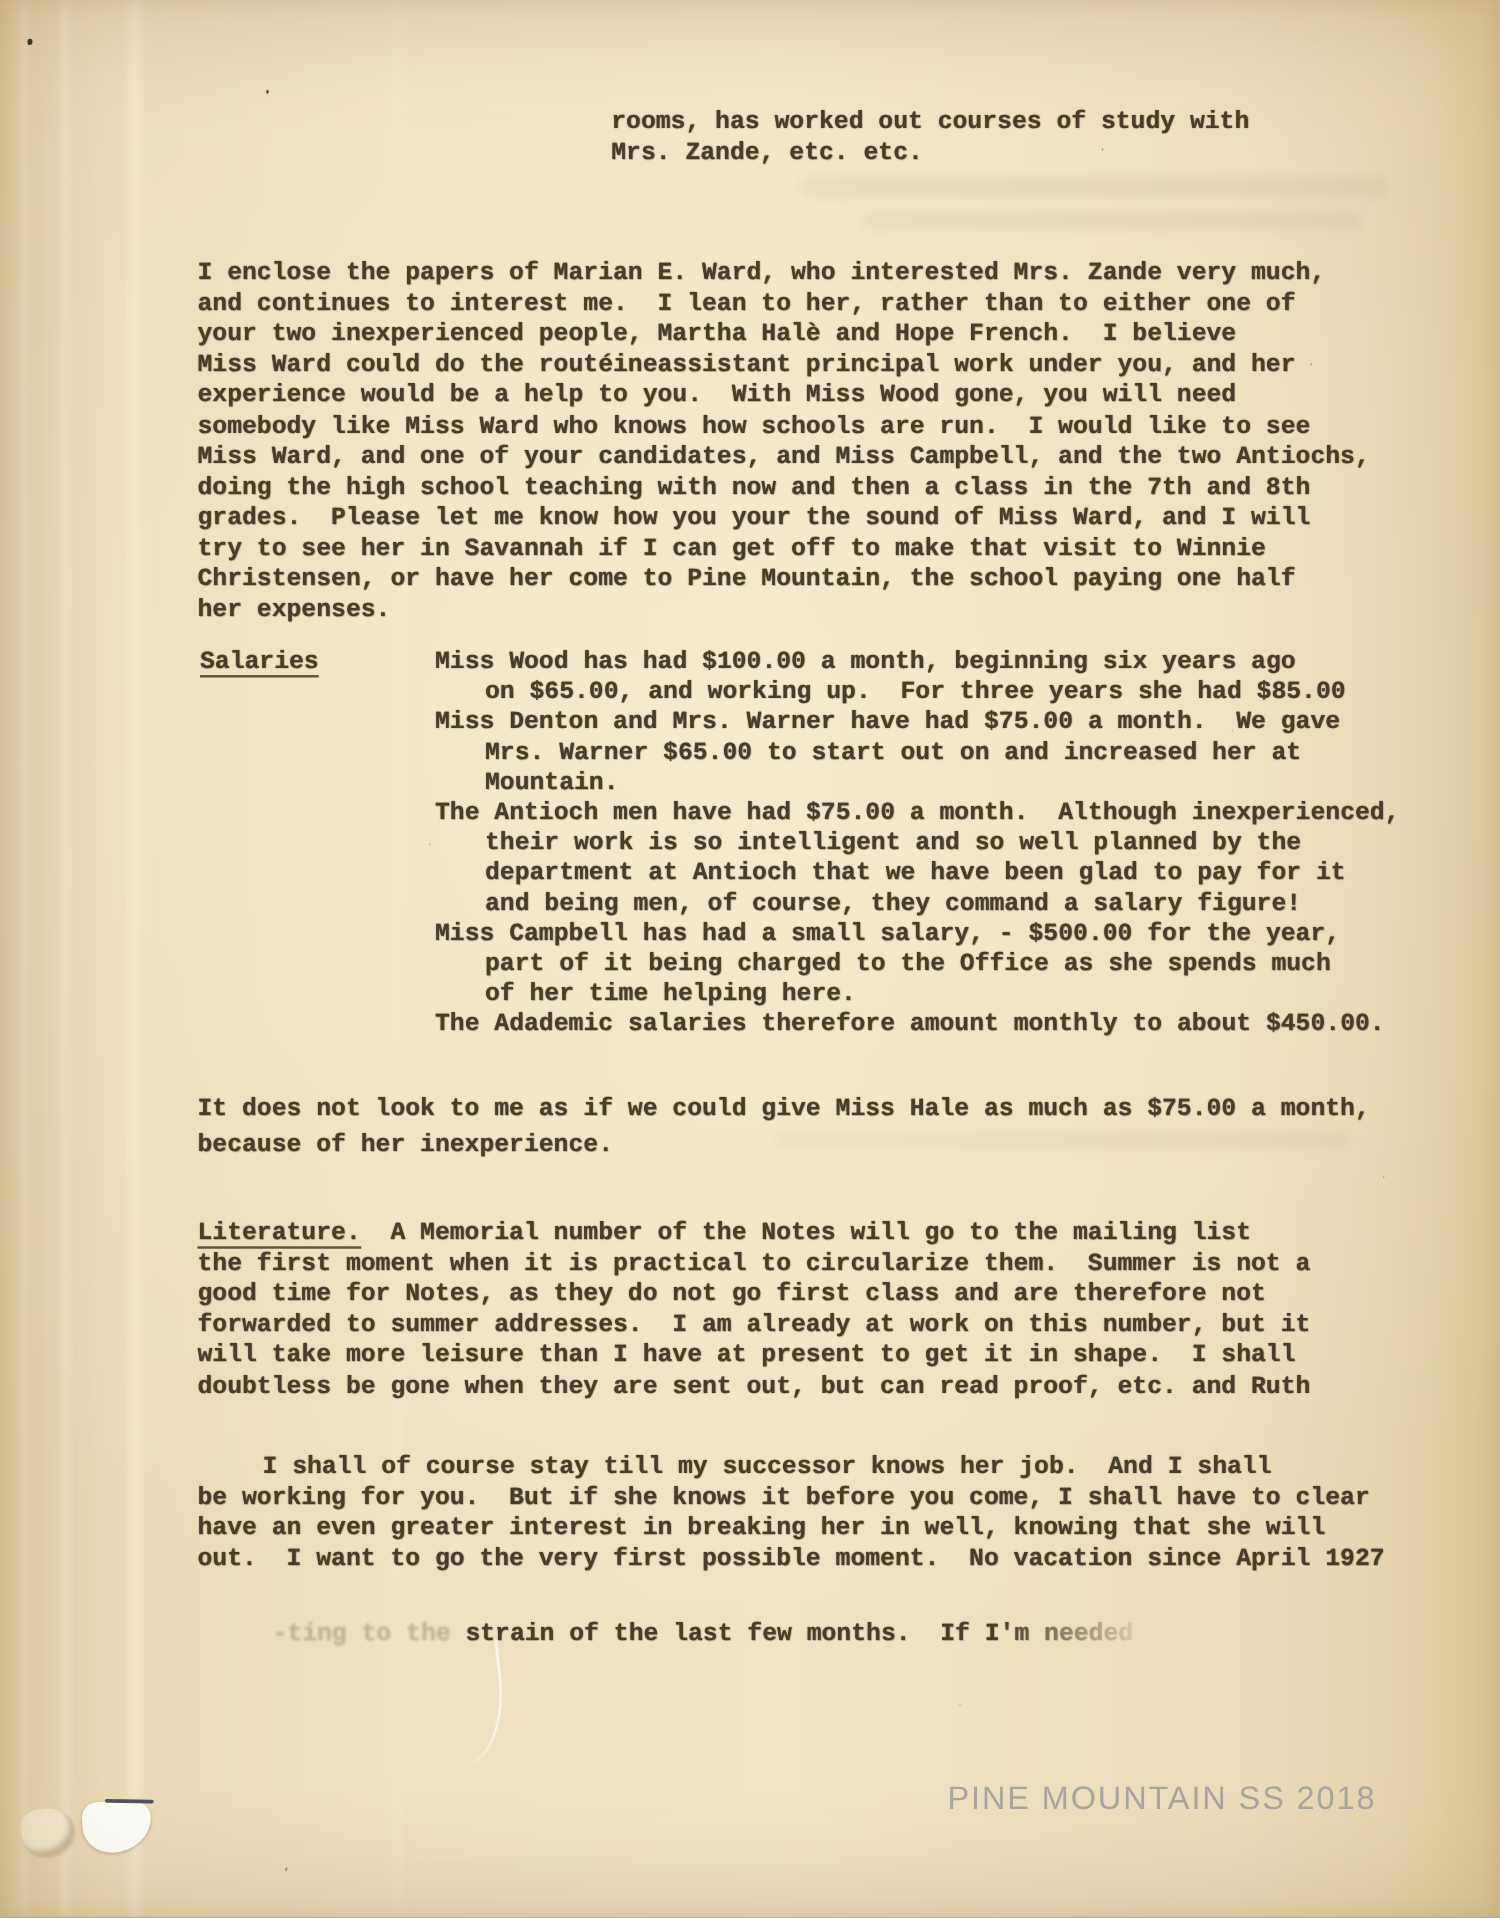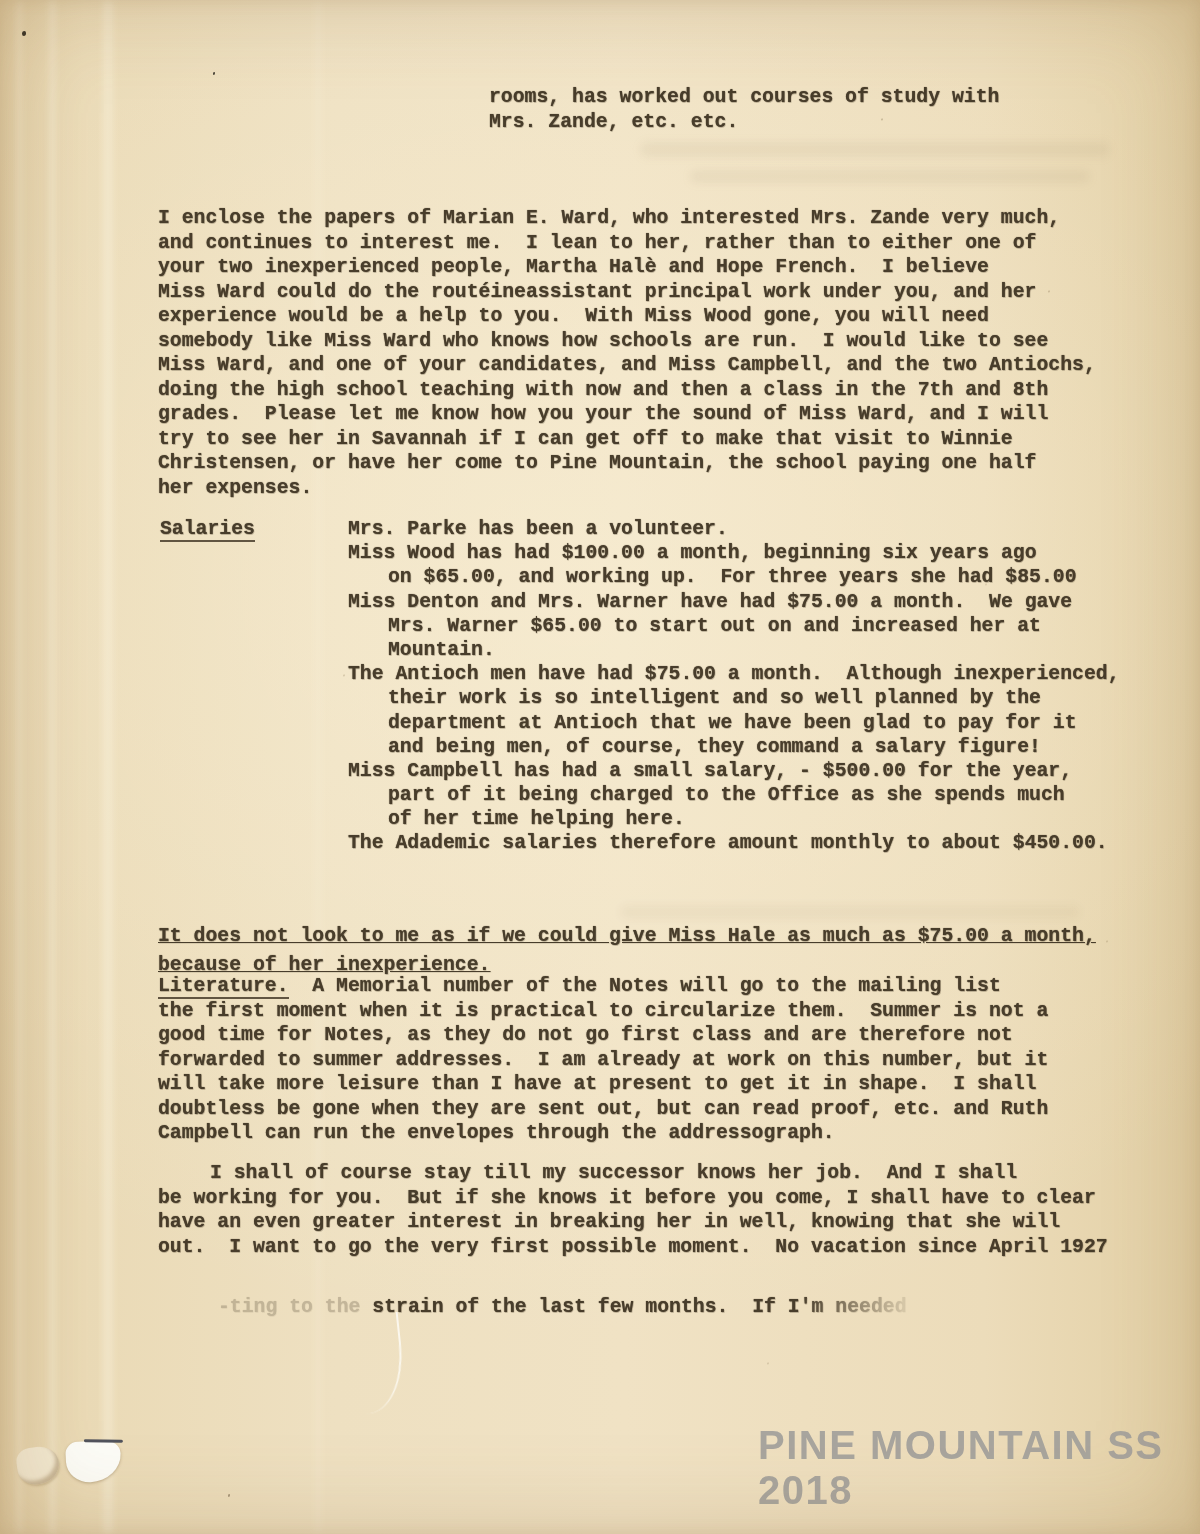--- a/index.html
+++ b/index.html
@@ -59,28 +59,28 @@
   .ind { padding-left:40px; }
   .indent-first { padding-left:52px; }
   .u { border-bottom:2px solid rgba(62,51,34,.85); }
   .faded-line { padding-left:60px;margin-top:36px; }
   .faded-frag { opacity:.26; filter:blur(.7px); }
   .fade-tail {
     -webkit-mask-image:linear-gradient(90deg,#000 0%,#000 80%,rgba(0,0,0,.12) 100%);
     mask-image:linear-gradient(90deg,#000 0%,#000 80%,rgba(0,0,0,.12) 100%);
   }
   .watermark { position:absolute; left:758px; top:1423px;
-    font-family:"Liberation Sans",sans-serif; font-weight:700; font-size:40px;
+    font-family:"Liberation Sans",sans-serif; font-weight:400; font-size:26px;
     letter-spacing:1.5px; color:#a3a19c; opacity:.92; }
 
   .tf   { left:489px; top:85px;  }
   .p1   { left:158px; top:206px; }
   .salh { left:160px; top:517px; }
   .sal  { left:348px; top:517px; }
-  .p2   { left:158px; top:922px;text-decoration:underline; }
+  .p2   { left:158px; top:873px; }
   .lit  { left:158px; top:974px; }
   .p3   { left:158px; top:1161px; }
 </style>
 </head>
 <body>
 
 <div class="page">
 
   <div class="crease c1"></div>
   <div class="crease c2"></div>
@@ -110,21 +110,20 @@
     <div class="line">try to see her in Savannah if I can get off to make that visit to Winnie</div>
     <div class="line">Christensen, or have her come to Pine Mountain, the school paying one half</div>
     <div class="line">her expenses.</div>
   </div>
 
   <div class="txt salh">
     <div class="line"><span class="u">Salaries</span></div>
   </div>
 
   <div class="txt sal">
-    <div class="line">Mrs. Parke has been a volunteer.</div>
     <div class="line">Miss Wood has had $100.00 a month, beginning six years ago</div>
     <div class="line ind">on $65.00, and working up.  For three years she had $85.00</div>
     <div class="line">Miss Denton and Mrs. Warner have had $75.00 a month.  We gave</div>
     <div class="line ind">Mrs. Warner $65.00 to start out on and increased her at</div>
     <div class="line ind">Mountain.</div>
     <div class="line">The Antioch men have had $75.00 a month.  Although inexperienced,</div>
     <div class="line ind">their work is so intelligent and so well planned by the</div>
     <div class="line ind">department at Antioch that we have been glad to pay for it</div>
     <div class="line ind">and being men, of course, they command a salary figure!</div>
     <div class="line">Miss Campbell has had a small salary, - $500.00 for the year,</div>
@@ -138,21 +137,20 @@
     <div class="line">because of her inexperience.</div>
   </div>
 
   <div class="txt lit">
     <div class="line"><span class="u">Literature.</span><span>  A Memorial number of the Notes will go to the mailing list</span></div>
     <div class="line">the first moment when it is practical to circularize them.  Summer is not a</div>
     <div class="line">good time for Notes, as they do not go first class and are therefore not</div>
     <div class="line">forwarded to summer addresses.  I am already at work on this number, but it</div>
     <div class="line">will take more leisure than I have at present to get it in shape.  I shall</div>
     <div class="line">doubtless be gone when they are sent out, but can read proof, etc. and Ruth</div>
-    <div class="line">Campbell can run the envelopes through the addressograph.</div>
   </div>
 
   <div class="txt p3">
     <div class="line indent-first">I shall of course stay till my successor knows her job.  And I shall</div>
     <div class="line">be working for you.  But if she knows it before you come, I shall have to clear</div>
     <div class="line">have an even greater interest in breaking her in well, knowing that she will</div>
     <div class="line">out.  I want to go the very first possible moment.  No vacation since April 1927</div>
     <div class="line faded-line"><span class="faded-frag">-ting to the </span><span class="fade-tail">strain of the last few months.  If I'm needed</span></div>
   </div>
 

